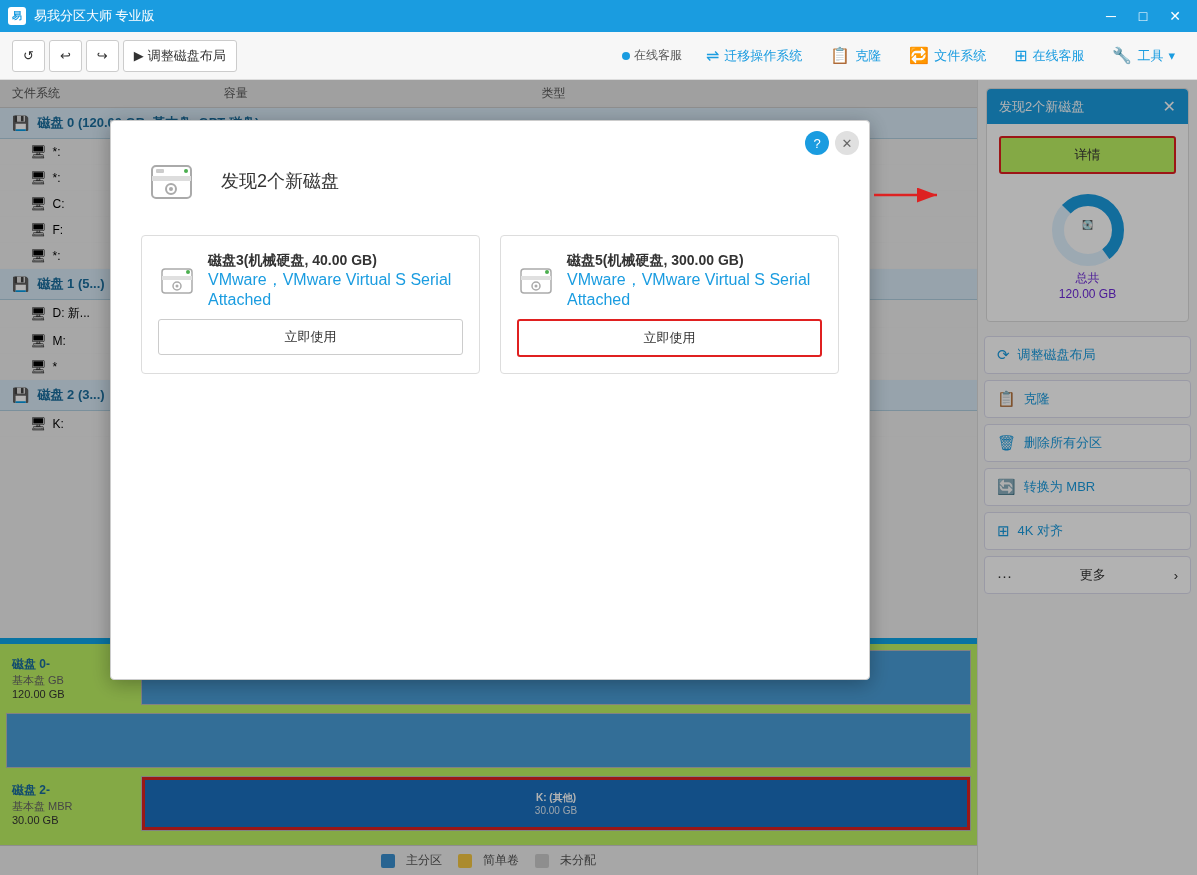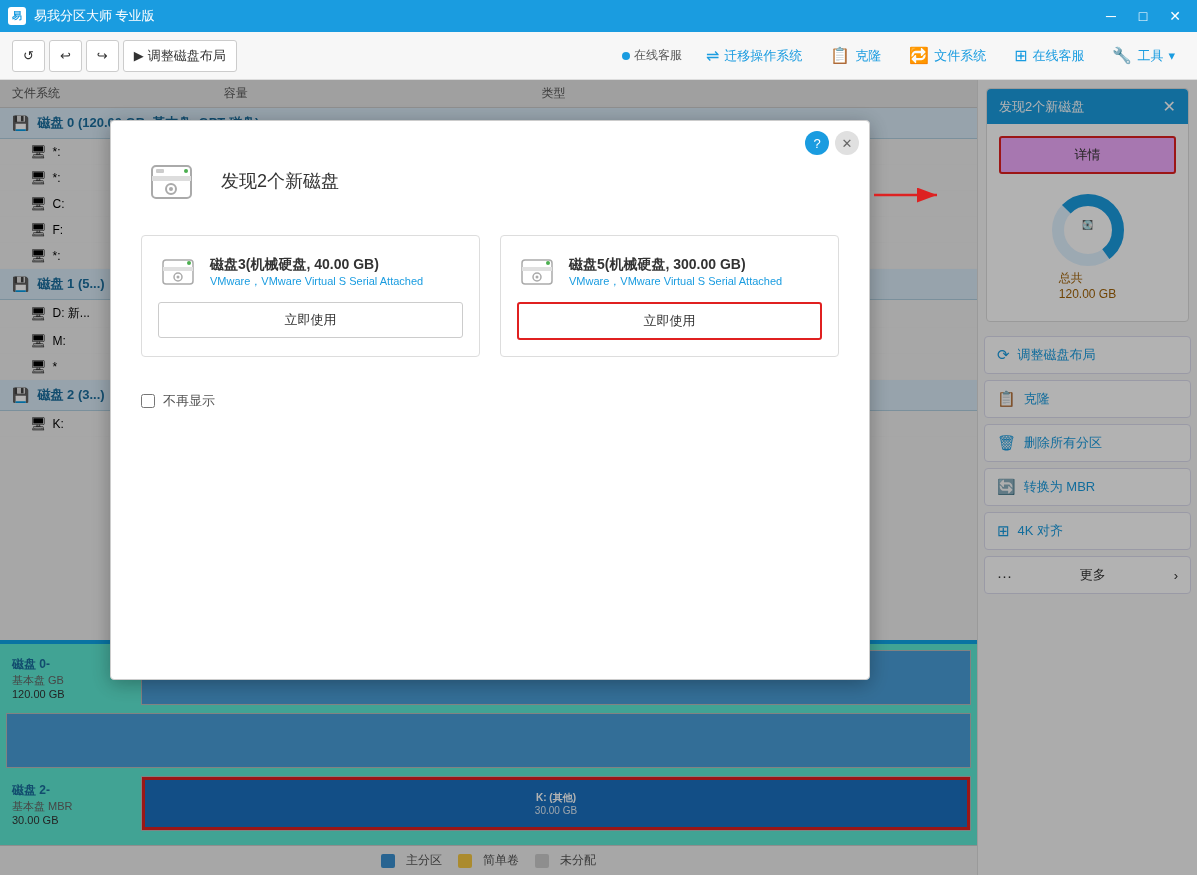--- a/index.html
+++ b/index.html
@@ -84,22 +84,22 @@
     .right-panel {
       width: 220px;
       background: #f7f7f7;
       border-left: 1px solid #ddd;
       flex-shrink: 0;
       display: flex;
       flex-direction: column;
     }
 
     .disk-total {
-      text-align: left;
-      color: #a16207;
+      text-align: center;
+      color: #6d28d9;
       font-size: 12px;
     }
 
     .right-actions {
       padding: 6px;
       flex: 1;
       overflow-y: auto;
     }
 
     .right-action-btn {
@@ -218,21 +218,21 @@
     .disk-card-icon {
       width: 40px; height: 40px;
       display: flex; align-items: center; justify-content: center;
     }
     .disk-card-info .disk-card-name {
       font-weight: bold;
       font-size: 14px;
       color: #333;
     }
     .disk-card-info .disk-card-vendor {
-      font-size: 11px;
+      font-size: 16px;
       color: #1a9ce0;
     }
 
     .use-now-btn {
       border: 1px solid #ccc;
       background: white;
       border-radius: 3px;
       padding: 8px 20px;
       cursor: pointer;
       font-size: 13px;
@@ -314,22 +314,22 @@
       font-size: 12px;
       cursor: pointer;
     }
     .table-row .row-icon { margin-right: 6px; font-size: 13px; }
     .row-partition { flex: 2; display: flex; align-items: center; }
     .row-filesystem { flex: 1; }
     .row-capacity { flex: 1.5; }
     .row-type { flex: 2; }
 
     .bottom-visual {
-      border-top: 4px solid #0ea5e9;
-      background: #5eead4;
+      border-top: 6px solid #0ea5e9;
+      background: #bef264;
       padding: 6px;
       flex-shrink: 0;
       overflow-y: auto;
       max-height: 280px;
     }
 
     .visual-disk-item {
       display: flex;
       align-items: stretch;
       margin-bottom: 8px;
@@ -384,21 +384,21 @@
       justify-content: space-between;
       align-items: center;
       border-radius: 4px 4px 0 0;
     }
     .notice-close { cursor: pointer; font-size: 16px; }
     .notice-body { padding: 12px; }
     .notice-detail-btn {
       width: 100%;
       padding: 8px;
       border: 2px solid #e02020;
-      background: #f0abfc;
+      background: #bef264;
       color: #333;
       border-radius: 3px;
       cursor: pointer;
       font-size: 13px;
       margin-bottom: 8px;
     }
   </style>
 </head>
 <body>
 
@@ -722,24 +722,20 @@
           </div>
           <div class="disk-card-info">
             <div class="disk-card-name">磁盘5(机械硬盘, 300.00 GB)</div>
             <div class="disk-card-vendor">VMware，VMware Virtual S Serial Attached</div>
           </div>
         </div>
         <button class="use-now-btn highlighted">立即使用</button>
       </div>
     </div>
 
-    <div class="modal-footer">
-      <input type="checkbox" class="modal-checkbox" style="">
-      <label class="modal-checkbox-label">不再显示</label>
-    </div>
   </div>
 
   <div style="position:fixed; top:175px; right:248px; z-index:300; pointer-events:none;">
     <svg width="80" height="40" viewBox="0 0 80 40">
       <defs>
         <marker id="arrowhead" markerWidth="8" markerHeight="6" refX="8" refY="3" orient="auto">
           <polygon points="0 0, 8 3, 0 6" fill="#dd2222"></polygon>
         </marker>
       </defs>
       <line x1="5" y1="20" x2="68" y2="20" stroke="#dd2222" stroke-width="2.5" marker-end="url(#arrowhead)"></line>

